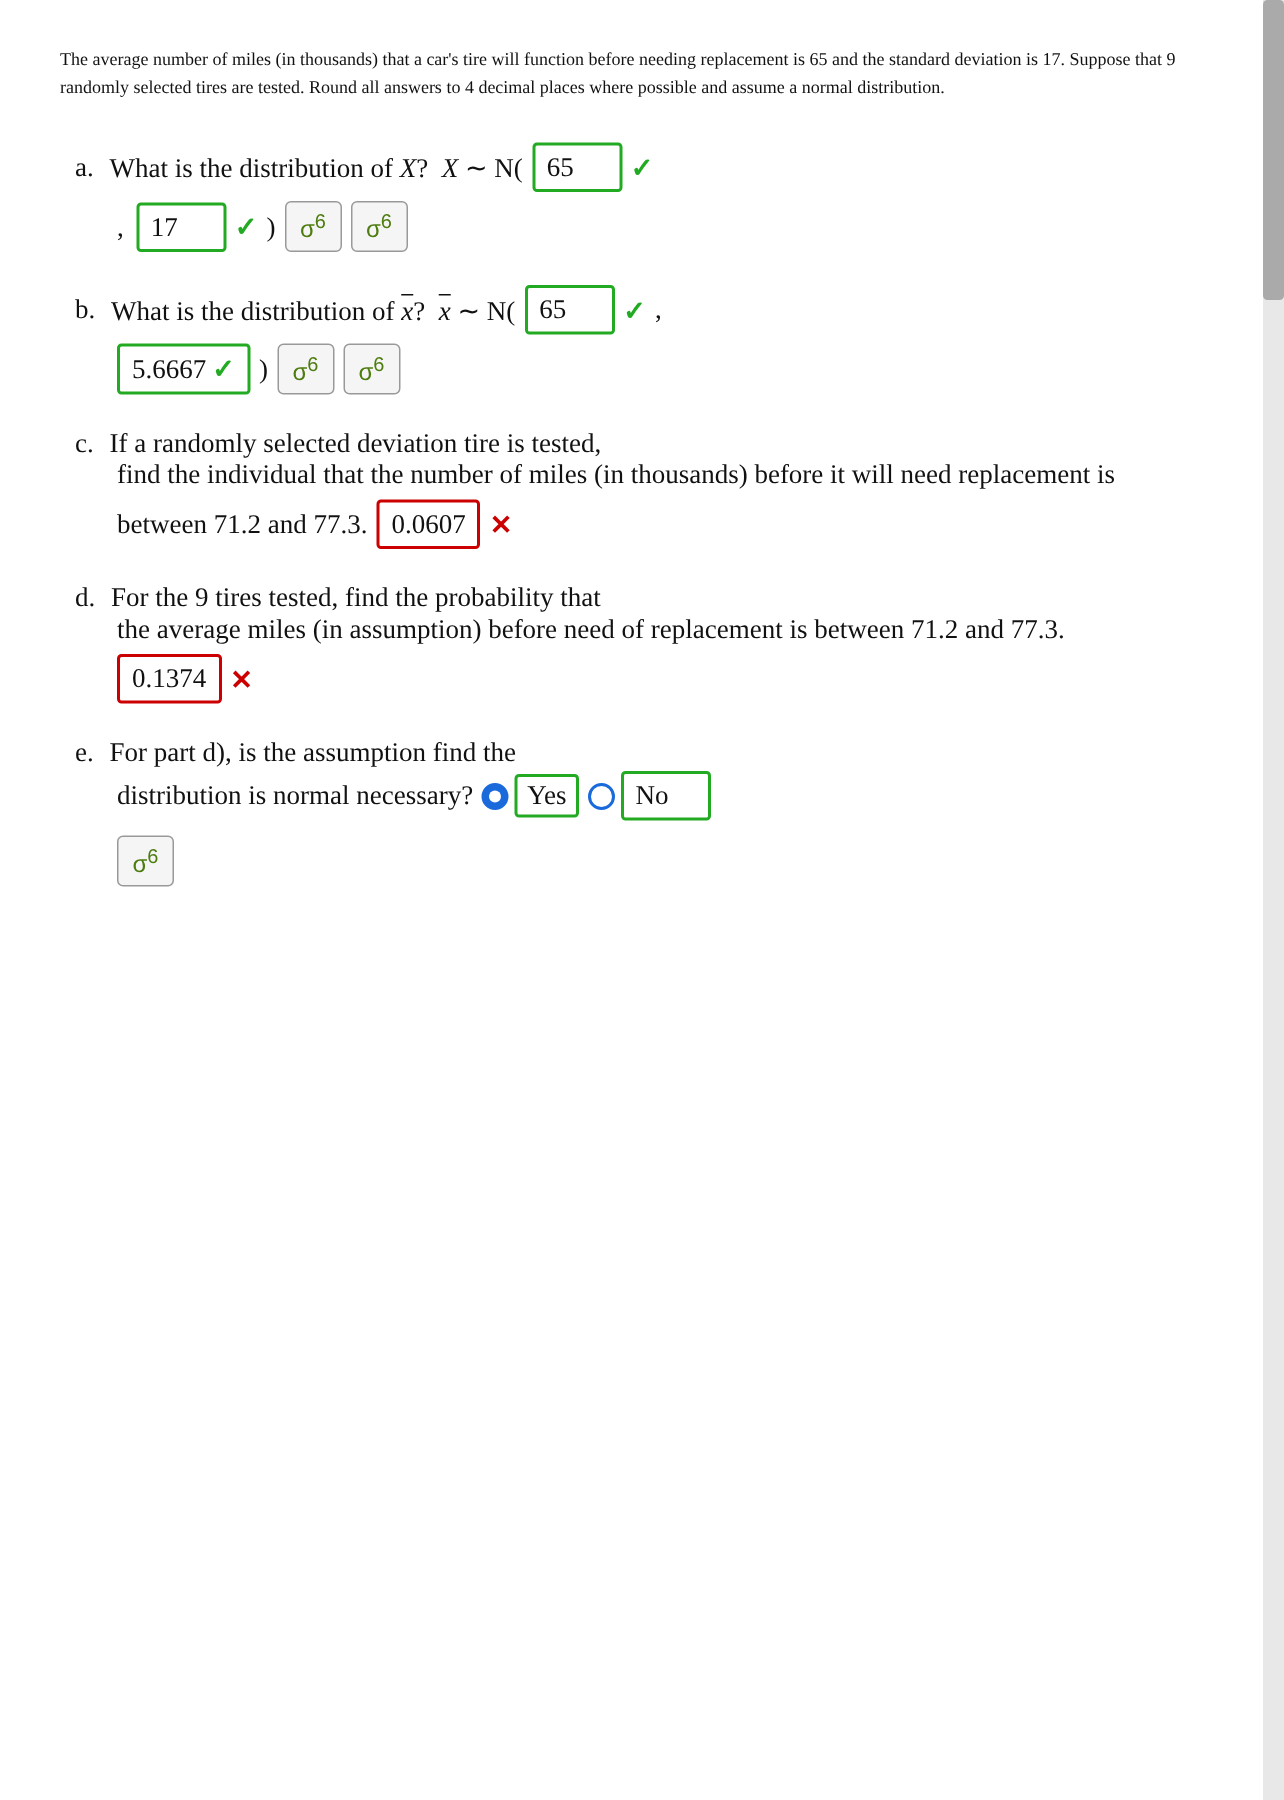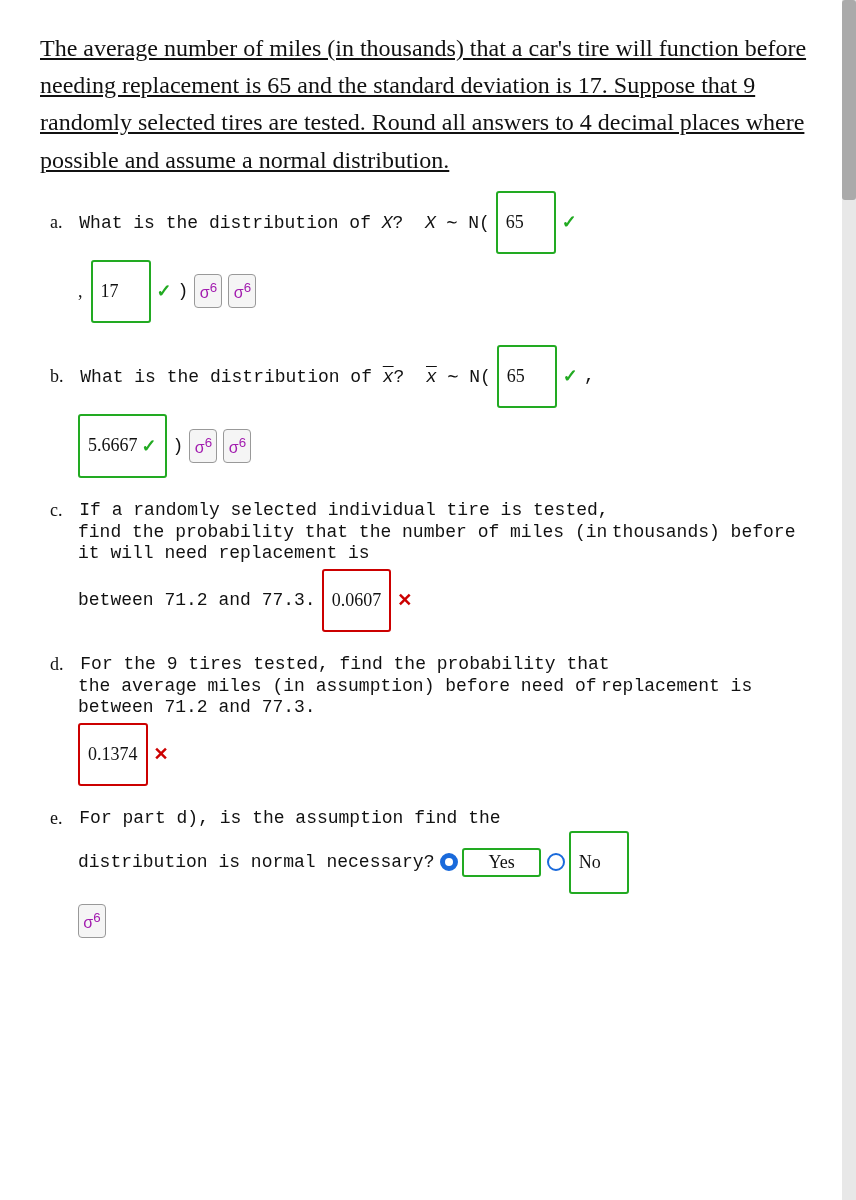--- a/index.html
+++ b/index.html
@@ -7,23 +7,22 @@
       font-family: Georgia, 'Times New Roman', serif;
       font-size: 18px;
       background: #ffffff;
       color: #111111;
       width: 856px;
       min-height: 1200px;
       padding: 30px 40px 40px 40px;
     }
     .problem-text {
       line-height: 1.55;
-      margin-bottom: 12px;
-      font-size: 24px;
-      text-decoration: underline;
+      margin-bottom: 28px;
+      font-size: 12px;
     }
     .parts {
       margin-left: 10px;
     }
     .part {
       margin-bottom: 22px;
     }
     .part-label {
       font-size: 18px;
       font-weight: normal;
@@ -40,26 +39,25 @@
       display: flex;
       align-items: center;
       flex-wrap: wrap;
       gap: 6px;
       margin-top: 6px;
       margin-left: 28px;
     }
     .inline-text {
       font-size: 18px;
       display: inline;
-      font-family: Liberation Mono, monospace;
     }
     .input-box {
       border: 2px solid #22aa22;
       border-radius: 3px;
-      padding: 19px 8px;
+      padding: 4px 8px;
       font-size: 18px;
       font-family: Georgia, serif;
       min-width: 60px;
       display: inline-flex;
       align-items: center;
       gap: 4px;
     }
     .input-box.error {
       border-color: #cc0000;
     }
@@ -70,28 +68,28 @@
     }
     .x-icon {
       color: #cc0000;
       font-size: 18px;
       font-weight: bold;
     }
     .sigma-btn {
       display: inline-flex;
       align-items: center;
       justify-content: center;
-      width: 28px;
+      width: 38px;
       height: 34px;
       border: 1px solid #999;
       border-radius: 4px;
       background: #f5f5f5;
       cursor: pointer;
       font-size: 16px;
-      color: #a21caf;
+      color: #4d7c0f;
     }
     .radio-group {
       display: inline-flex;
       align-items: center;
       gap: 6px;
     }
     .radio-option {
       display: inline-flex;
       align-items: center;
       gap: 4px;
@@ -113,21 +111,21 @@
     .radio-circle.filled::after {
       content: '';
       width: 8px;
       height: 8px;
       border-radius: 50%;
       background: white;
     }
     .radio-yes-box {
       border: 2px solid #22aa22;
       border-radius: 3px;
-      padding: 2px 24px;
+      padding: 2px 6px;
     }
     .comma-prefix {
       margin-right: 2px;
     }
     
     .scroll-track {
       position: fixed;
       right: 0;
       top: 0;
       width: 14px;
@@ -196,24 +194,24 @@
       </button>
       <button class="sigma-btn">
         <span>σ<sup>6</sup></span>
       </button>
     </div>
   </div>
 
   <div class="part">
     <div class="part-row">
       <span class="part-label">c.</span>
-      <span class="inline-text">&nbsp;<span>If a randomly selected individual tire is tested,</span></span>
+      <span class="inline-text">&nbsp;<span>If a randomly selected deviation tire is tested,</span></span>
     </div>
     <div style="margin-left:28px;">
-      <div class="inline-text">find the probability that the number of miles (in</div>
+      <div class="inline-text">find the individual that the number of miles (in</div>
       <div class="inline-text">thousands) before it will need replacement is</div>
       <div class="part-row" style="margin-top:6px;">
         <span class="inline-text">between 71.2 and 77.3.</span>
         <span class="input-box error">
           <span>0.0607</span>
         </span>
         <span class="x-icon">✕</span>
       </div>
     </div>
   </div>

